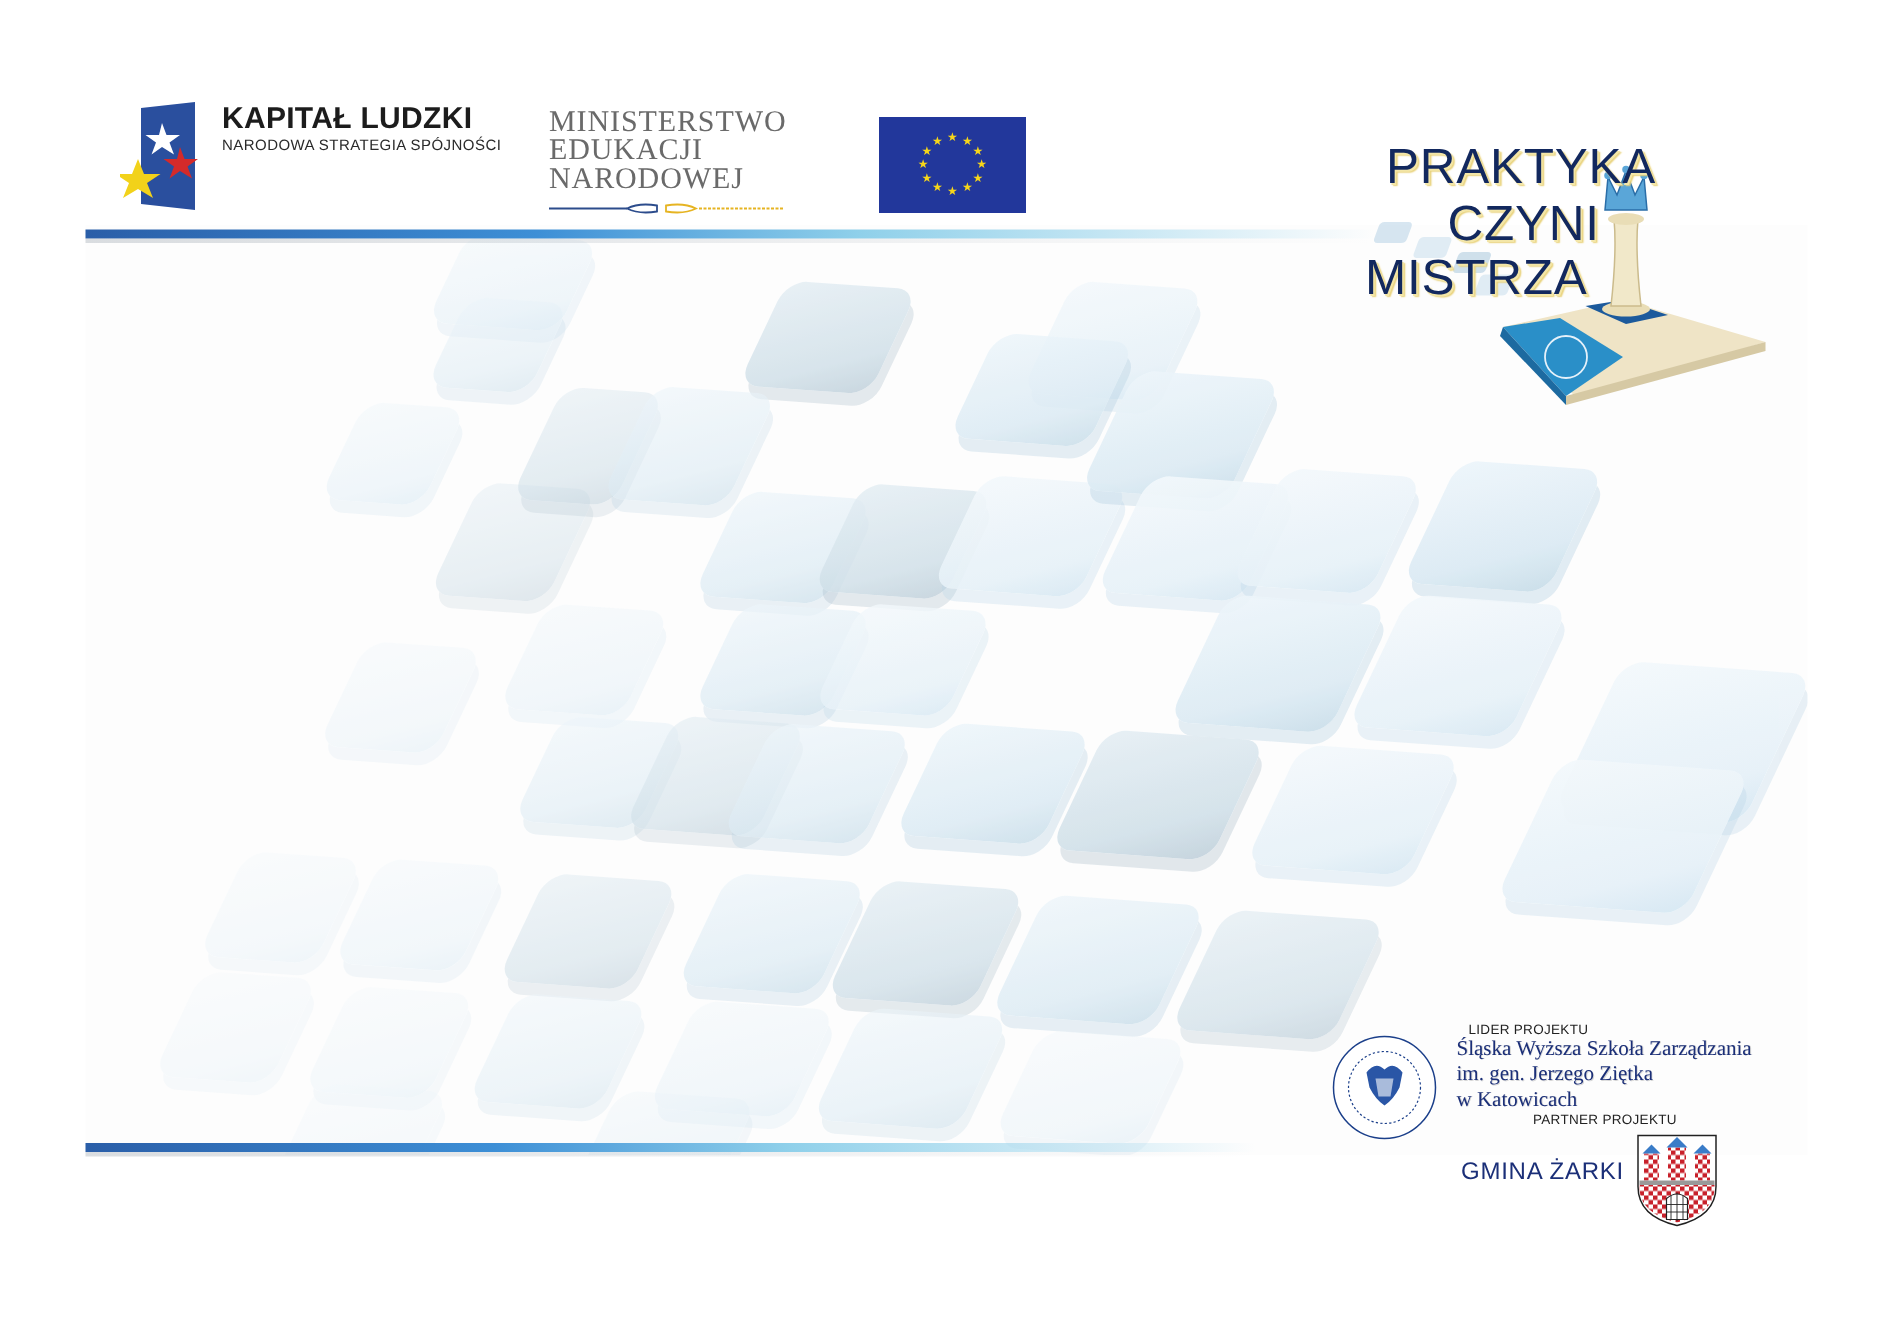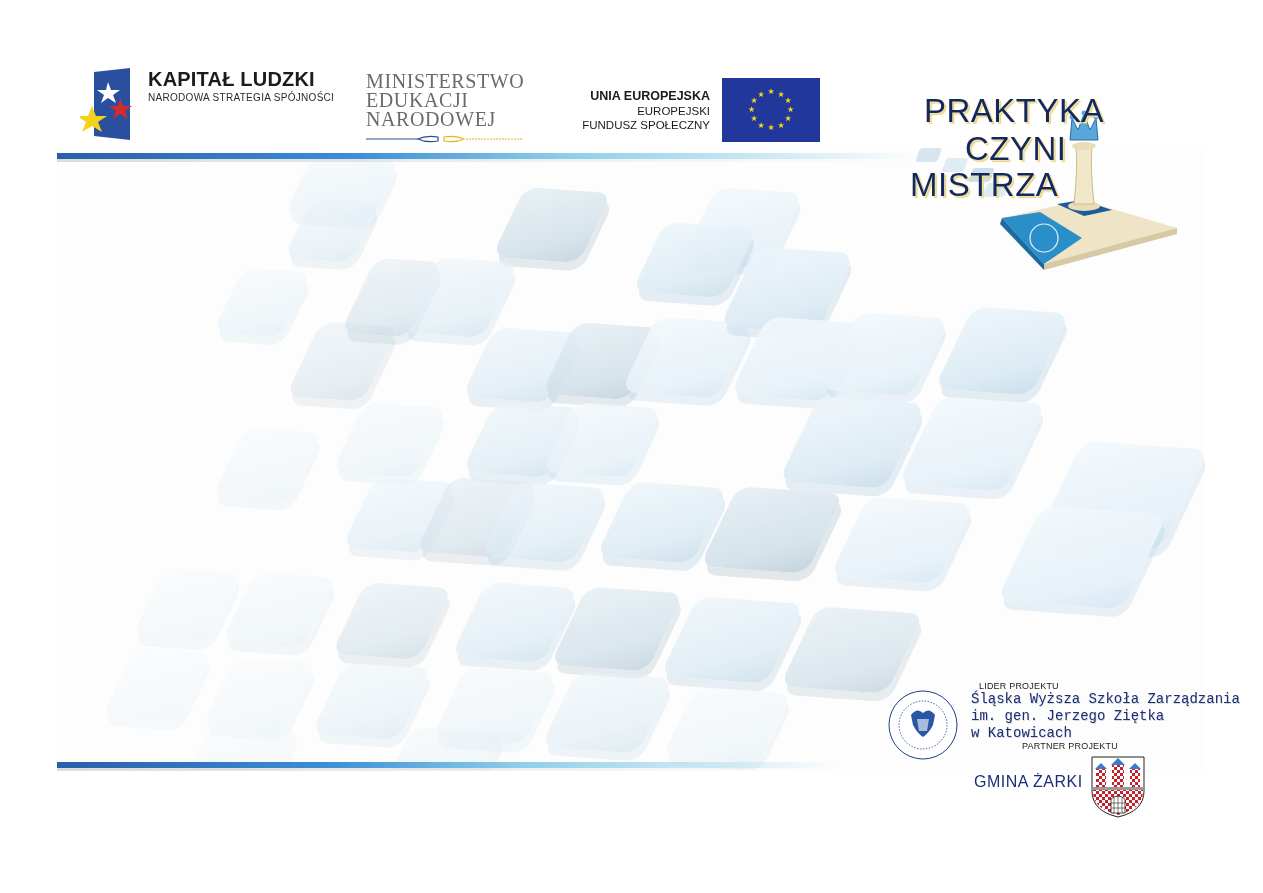--- a/index.html
+++ b/index.html
@@ -44,21 +44,21 @@
   .pcm-word { position: absolute; font-size: 33px; color: #12285e; letter-spacing: 0.5px; text-shadow: 1px 1px 0 #f3e6a8, 2px 2px 1px #e9d27a; line-height: 1; }
   .pcm-w1 { left: 4px; top: 6px; margin-left: 48px; }
   .pcm-w2 { left: 93px; top: 44px; }
   .pcm-w3 { left: 38px; top: 80px; }
 
   
   .lider { position: absolute; left: 887px; top: 645px; display: flex; margin-top: 36px; }
   .seal { width: 72px; height: 72px; margin-top: 8px; }
   .lider-text { margin-left: 12px; }
   .lider-label { font-size: 9px; color: #222; margin-left: 8px; letter-spacing: 0.2px; }
-  .lider-name { font-size: 14px; color: #1b2f78; line-height: 17px; font-family: Liberation Mono, monospace; text-shadow: 0.6px 0.6px 0 #d6d6d6; }
+  .lider-name { font-size: 14px; color: #1b2f78; line-height: 17px; font-family: Liberation Serif, serif; text-shadow: 0.6px 0.6px 0 #d6d6d6; }
 
   
   .partner-label { position: absolute; left: 1022px; top: 741px; font-size: 9px; color: #222; letter-spacing: 0.2px; }
   .gmina { position: absolute; left: 974px; top: 773px; font-size: 16px; color: #1b2f78; letter-spacing: 0.5px; }
   .herb { position: absolute; left: 1090px; top: 755px; width: 56px; height: 64px; }
 
   
   .footer { position: absolute; left: 60px; top: 783px; width: 800px; text-align: center; font-size: 11.3px; font-weight: bold; color: #111; line-height: 14px; }
 </style>
 </head>
@@ -138,25 +138,20 @@
     <div class="men-line">NARODOWEJ</div>
     <svg class="men-deco" viewBox="0 0 156 8">
       <line x1="0" y1="4" x2="52" y2="4" stroke="#2c4c8c" stroke-width="1.2"></line>
       <path d="M52,4 Q60,0 72,2 L72,6 Q60,8 52,4 Z" fill="none" stroke="#2c4c8c" stroke-width="1.2"></path>
       <path d="M78,2 Q90,0 98,4 Q90,8 78,6 Z" fill="none" stroke="#e6b422" stroke-width="1.2"></path>
       <line x1="100" y1="4" x2="156" y2="4" stroke="#e6b422" stroke-width="1.2" stroke-dasharray="2,1"></line>
     </svg>
   </div>
 
   <div class="eu">
-    <div class="eu-text">
-      <div class="eu-title">UNIA EUROPEJSKA</div>
-      <div class="eu-sub">EUROPEJSKI</div>
-      <div class="eu-sub">FUNDUSZ SPOŁECZNY</div>
-    </div>
     <div class="eu-flag">
       <svg width="98" height="64" viewBox="0 0 98 64">
         <g fill="#f7d61a" font-size="8" text-anchor="middle" font-family="DejaVu Sans, sans-serif">
           <text x="49" y="16">★</text>
             <text x="59" y="18.5">★</text>
             <text x="66" y="25">★</text>
           <text x="68.5" y="34">★</text>
             <text x="66" y="43">★</text>
             <text x="59" y="49.5">★</text>
           <text x="49" y="52">★</text>

